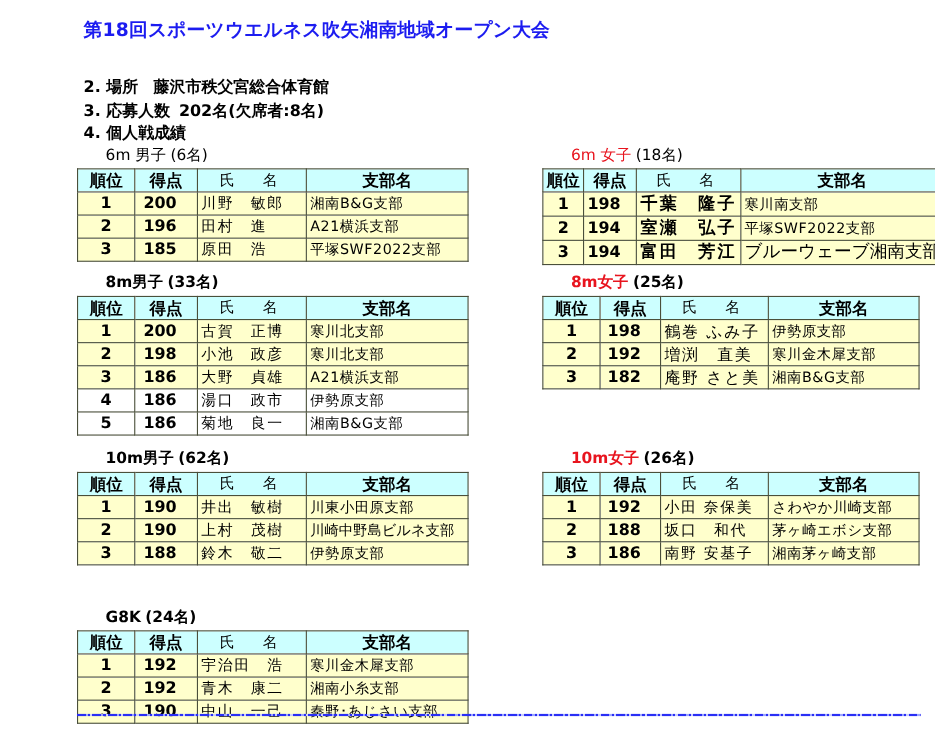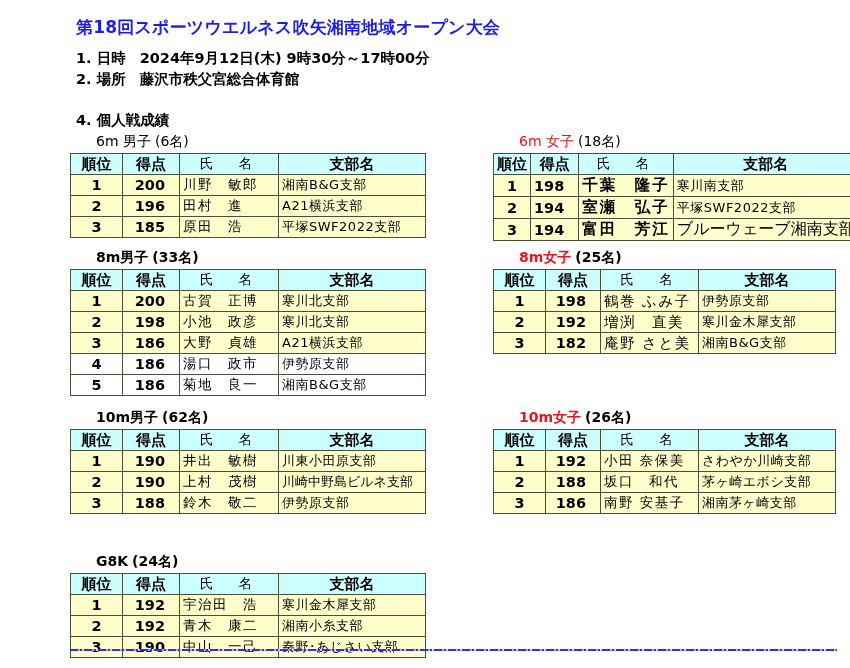--- a/index.html
+++ b/index.html
@@ -44,41 +44,41 @@
     white-space: nowrap; overflow: hidden;
   }
   table.res th {
     background: #ccffff;
     font-weight: bold; font-size: 15px; text-align: center;
   }
   table.res th.nm { font-weight: normal; font-size: 13.5px; letter-spacing: 6px; }
   table.res td { background: #ffffcc; }
   table.res tr.plain td { background: #ffffff; }
   table.res td.rank, table.res td.score { text-align: center; font-weight: bold; font-size: 14.5px; }
-  table.res td.score { text-align: right; padding-right: 14px; }
+  table.res td.score { padding-right: 14px; }
   table.res td.name { text-align: left; letter-spacing: 1.5px; }
   table.res td.name.big { font-size: 15.5px; font-weight: bold; letter-spacing: 2px; }
   table.res td.branch { text-align: left; font-size: 13px; letter-spacing: 0.5px; }
   .dashline {
     position: absolute; left: 70px; top: 649px; width: 767px; height: 2px;
     background: repeating-linear-gradient(90deg, #2a2ff5 0 8px, #9aa4ff 8px 10px, #2a2ff5 10px 12px, #c8ccff 12px 14px);
   }
 </style>
 </head>
 <body>
 
 <div class="page">
 
   <div class="title">第18回スポーツウエルネス吹矢湘南地域オープン大会</div>
 
-  <div class="info-line" style="top:49px;">
-    <span class="lbl">1. 日時</span><span class="val">2024年9月12日(木) 9時30分～17時00分</span>
-  </div>
   <div class="info-line" style="top:70px;">
     <span class="lbl">2. 場所</span><span class="val">藤沢市秩父宮総合体育館</span>
+  </div>
+  <div class="info-line" style="top:91px;">
+    <span class="lbl">3. 応募人数</span><span class="val" style="margin-left:8px;">202名(欠席者:8名)</span>
   </div>
   <div class="info-line" style="top:111px;">
     <span class="lbl">4. 個人戦成績</span>
   </div>
 
   <div class="section" style="left:70px; top:131px;">
     <div class="section-title">
       <span class="ev">6m 男子</span><span class="cnt">(6名)</span>
     </div>
     <table class="res">

